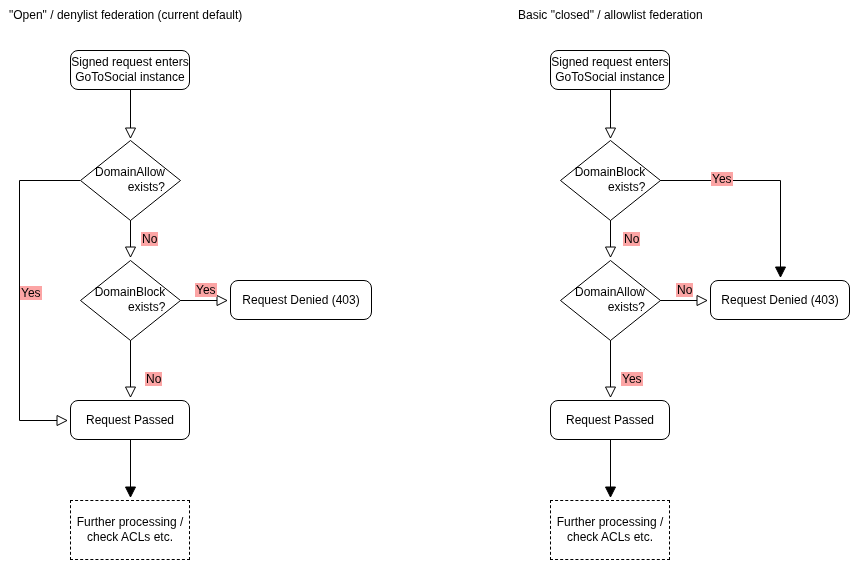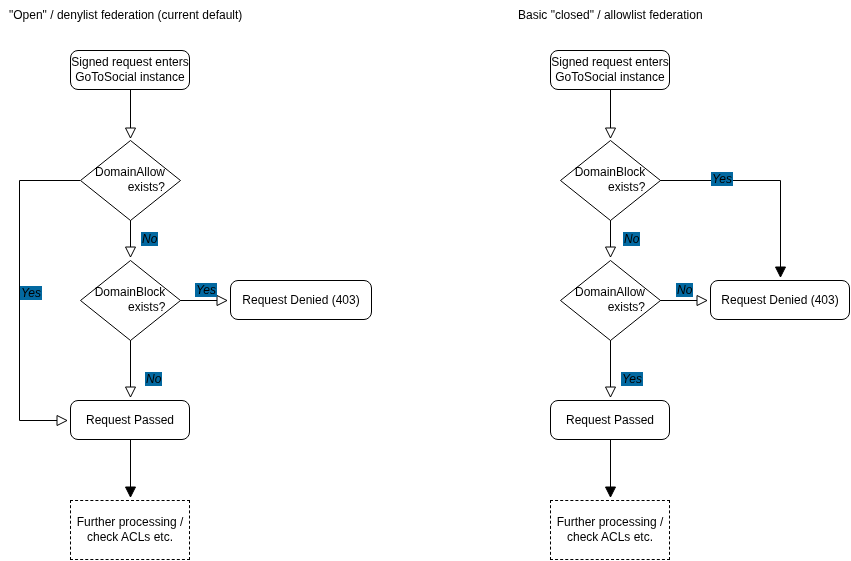--- a/index.html
+++ b/index.html
@@ -40,25 +40,24 @@
     display:flex;
     align-items:center;
     justify-content:center;
     text-align:right;
     white-space:pre;
     line-height:15px;
     pointer-events:none;
   }
   .edge-label{
     position:absolute;
-    background:#0369a1;
+    background:#fca5a5;
     padding:0 1px;
     line-height:14px;
     white-space:nowrap;
-    font-style:italic;
   }
 </style>
 </head>
 <body>
 
 <div class="canvas">
 
   <svg class="wires" width="851" height="561" viewBox="0 0 851 561">
     <defs>
       <marker id="arrow-open" markerUnits="userSpaceOnUse" markerWidth="14" markerHeight="14" refX="12" refY="7" orient="auto">

